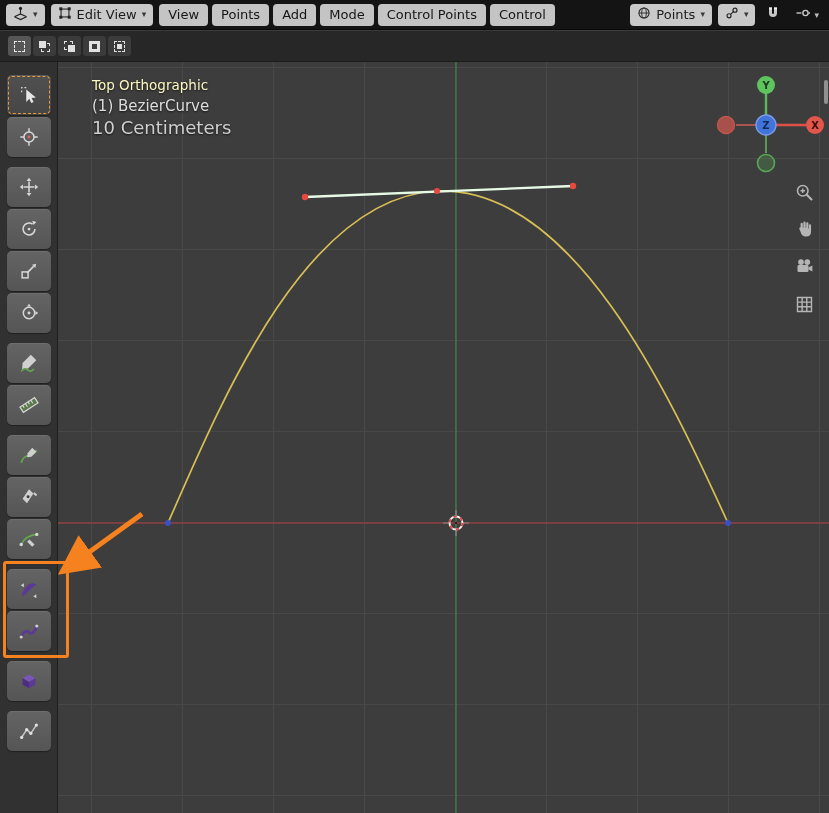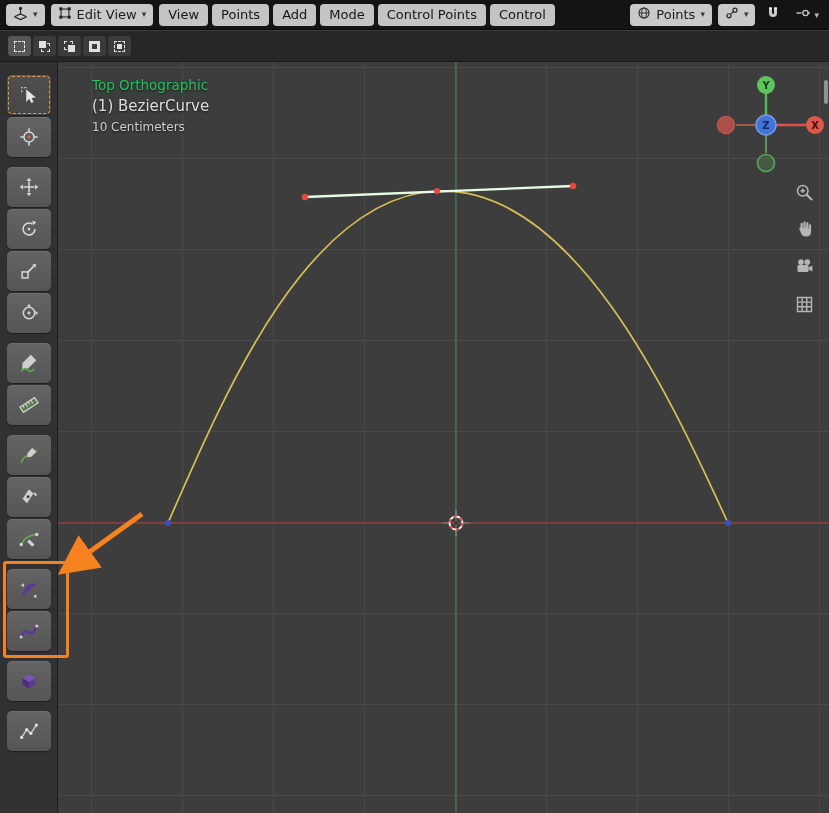--- a/index.html
+++ b/index.html
@@ -29,23 +29,23 @@
   .smi-subtract::after{content:"";position:absolute;right:0;bottom:0;width:7px;height:7px;background:#e0e0e0}
   .smi-invert{background:#e0e0e0}
   .smi-invert::after{content:"";position:absolute;left:3px;top:3px;width:5px;height:5px;background:#3b3b3b}
   .smi-intersect{border:1px dashed #e0e0e0}
   .smi-intersect::after{content:"";position:absolute;left:2px;top:2px;width:5px;height:5px;background:#e0e0e0}
 
   
   .viewport{position:absolute;top:62px;left:0;right:0;bottom:0;background:#3d3d3d}
   .scene{position:absolute;left:0;top:0}
   .overlay-text{position:absolute;left:92px;top:12px;z-index:10;text-shadow:0 1px 2px rgba(0,0,0,.65);pointer-events:none}
-  .overlay-text .l1{color:#22c55e;font-size:13.5px;line-height:22px}
+  .overlay-text .l1{color:#fef9c3;font-size:13.5px;line-height:22px}
   .overlay-text .l2{color:#dddddd;font-size:15px;line-height:21px}
-  .overlay-text .l3{color:#cfcfcf;font-size:12px;line-height:21px}
+  .overlay-text .l3{color:#cfcfcf;font-size:18px;line-height:21px}
 
   
   .toolbar{position:absolute;left:0;top:0;bottom:0;width:58px;background:#313131;border-right:1px solid rgba(0,0,0,.35);padding:13px 0 0 7px;display:flex;flex-direction:column;gap:2px;z-index:20}
   .tool{width:44px;height:40px;background:linear-gradient(#646464,#555555);border-radius:5px;display:flex;align-items:center;justify-content:center;cursor:pointer;box-shadow:0 1px 1px rgba(0,0,0,.35), inset 0 1px 0 rgba(255,255,255,.07)}
   .tool.group-start{margin-top:8px}
   .tool.active{background:linear-gradient(#505050,#464646);outline:1.6px dashed #e9973c;outline-offset:-2px}
   .ticon{display:flex;align-items:center;justify-content:center}
 
   
   .anno-rect{position:absolute;left:3px;top:499px;width:66px;height:97px;border:3px solid #f5821f;border-radius:3px;z-index:25;pointer-events:none}

